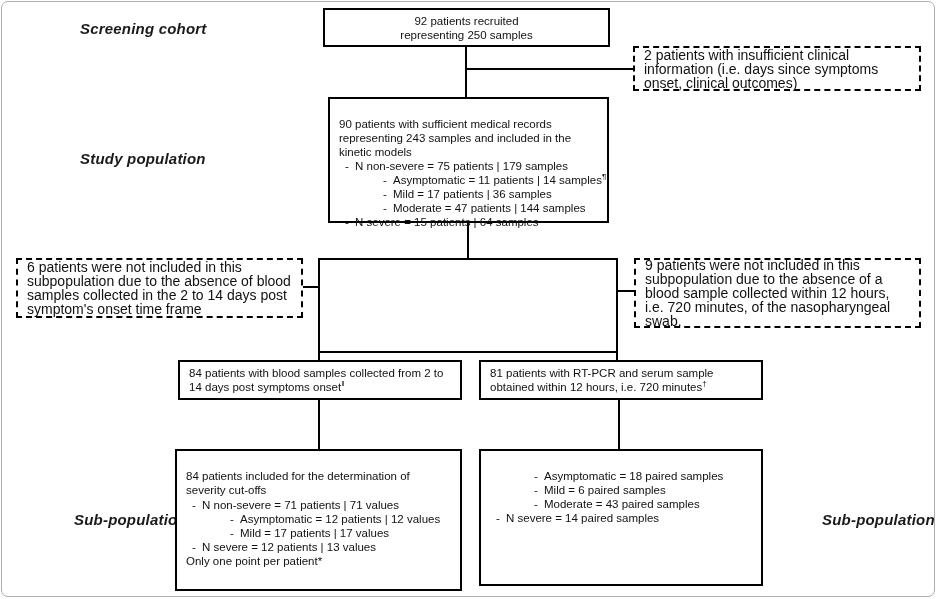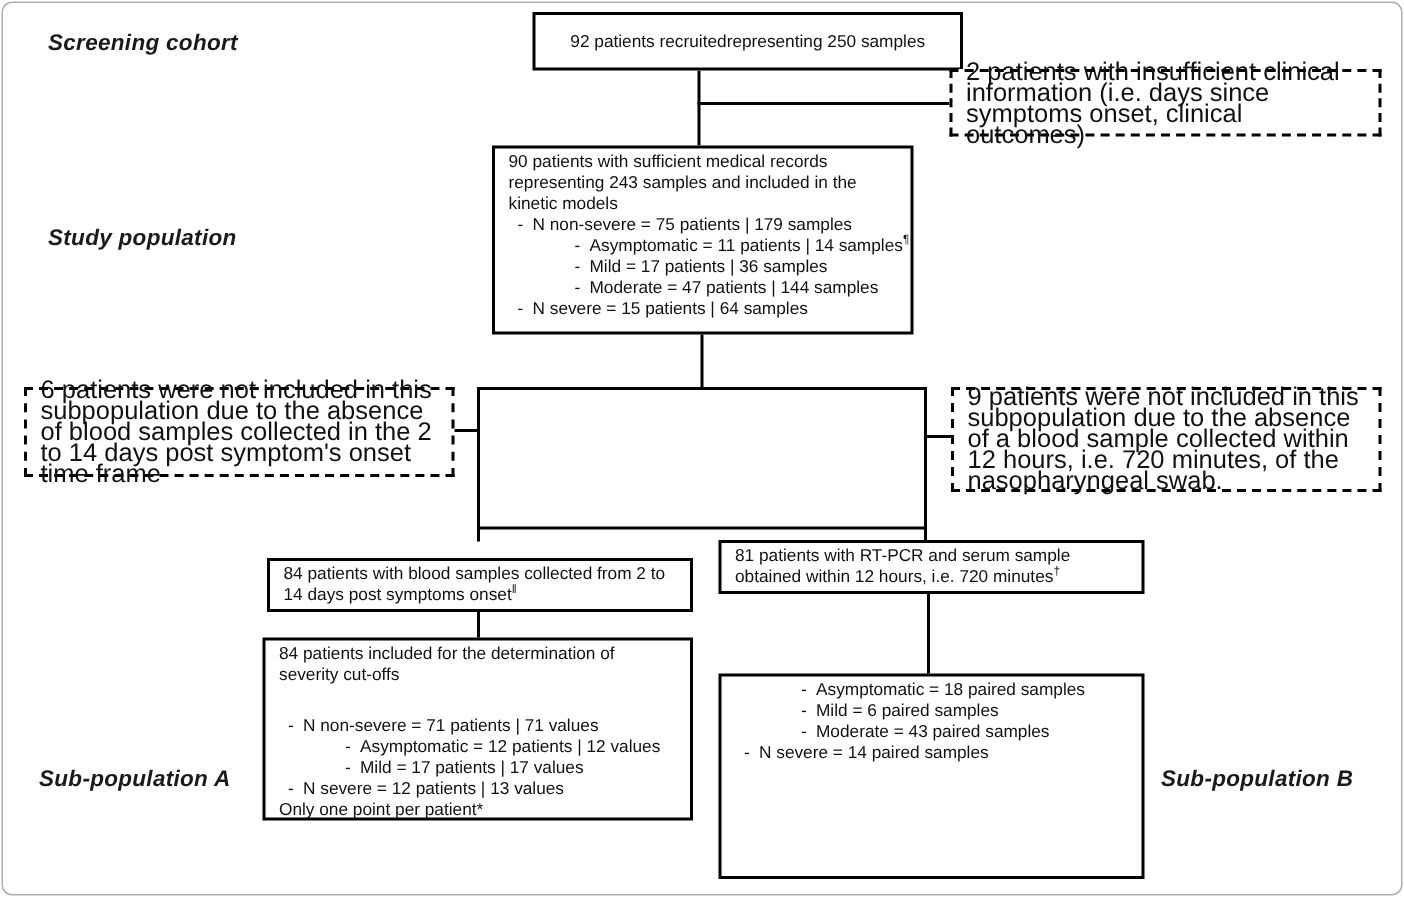--- a/index.html
+++ b/index.html
@@ -7,43 +7,43 @@
     position:relative;width:936px;height:599px;background:#ffffff;
     font-family:"Liberation Sans","DejaVu Sans",sans-serif;color:#111;
     overflow:hidden;
   }
   .frame{
     position:absolute;left:1px;top:1px;right:1px;bottom:2px;
     border:1px solid #aeaeae;border-radius:7px;pointer-events:none;
   }
   .sidelabel{
     position:absolute;font-size:15px;font-weight:bold;font-style:italic;
-    color:#1a1a1a;white-space:nowrap;letter-spacing:.2px;
+    color:#1a1a1a;white-space:nowrap;letter-spacing:.2px;margin-left:48px;
   }
   .box{
     position:absolute;border:2px solid #000;background:#fff;
     font-size:11.5px;line-height:14px;box-sizing:border-box;
   }
   .dashedbox{
     position:absolute;border:2px dashed #000;background:#fff;
-    font-size:17px;line-height:14px;box-sizing:border-box;
+    font-size:14px;line-height:14px;box-sizing:border-box;
     padding:6px 9px;display:flex;align-items:center;
   }
-  .solidpad{padding:2px 9px;}
-  .centerbox{display:flex;flex-direction:row;align-items:center;justify-content:center;text-align:center;margin-left:32px;}
+  .solidpad{padding:18px 9px;}
+  .centerbox{display:flex;flex-direction:column;align-items:center;justify-content:center;text-align:center;}
   .hub{position:absolute;border:2px solid #000;background:#fff;box-sizing:border-box;}
   .vline{position:absolute;width:2px;background:#000;}
   .hline{position:absolute;height:2px;background:#000;}
   .li{white-space:nowrap;}
   .li .dash{display:inline-block;width:10px;}
   .lvl1{padding-left:6px;}
   .lvl2{padding-left:44px;}
   sup{font-size:8px;line-height:0;}
   .items{margin-top:0;}
-  .gap-top{margin-top:20px;}
+  .gap-top{margin-top:1px;}
   .footer-line{margin-top:0;}
 </style>
 </head>
 <body>
 
 <div class="canvas">
   <div class="frame"></div>
 
   <div class="sidelabel" style="left:32px;top:20px;">Screening cohort</div>
   <div class="sidelabel" style="left:32px;top:150px;">Study population</div>
@@ -82,29 +82,29 @@
   </div>
 
   <div class="dashedbox" style="left:16px;top:258px;width:287px;height:60px;">
     <div>6 patients were not included in this subpopulation due to the absence of blood samples collected in the 2 to 14 days post symptom's onset time frame</div>
   </div>
 
   <div class="dashedbox" style="left:634px;top:258px;width:287px;height:70px;">
     <div>9 patients were not included in this subpopulation due to the absence of a blood sample collected within 12 hours, i.e. 720 minutes, of the nasopharyngeal swab.</div>
   </div>
 
-  <div class="box solidpad" style="left:178px;top:372px;width:284px;height:36px;display:flex;align-items:center;">
+  <div class="box solidpad" style="left:178px;top:360px;width:284px;height:36px;display:flex;align-items:center;">
     <div><span>84 patients with blood samples collected from 2 to 14 days post symptoms onset</span><sup>‖</sup></div>
   </div>
 
   <div class="box solidpad" style="left:479px;top:360px;width:284px;height:36px;display:flex;align-items:center;">
     <div><span>81 patients with RT-PCR and serum sample obtained within 12 hours, i.e. 720 minutes</span><sup>†</sup></div>
   </div>
 
-  <div class="box solidpad" style="left:175px;top:425px;width:287px;height:122px;">
+  <div class="box solidpad" style="left:175px;top:449px;width:287px;height:142px;">
     <div>84 patients included for the determination of severity cut-offs</div>
     <div class="items gap-top">
       <div class="li lvl1"><span class="dash">-</span><span>N non-severe = 71 patients | 71 values</span><sup></sup></div>
       <div class="li lvl2"><span class="dash">-</span><span>Asymptomatic = 12 patients | 12 values</span><sup></sup></div>
       <div class="li lvl2"><span class="dash">-</span><span>Mild = 17 patients | 17 values</span><sup></sup></div>
       <div class="li lvl1"><span class="dash">-</span><span>N severe = 12 patients | 13 values</span><sup></sup></div>
     </div>
     <div class="footer-line">Only one point per patient*</div>
   </div>
 

